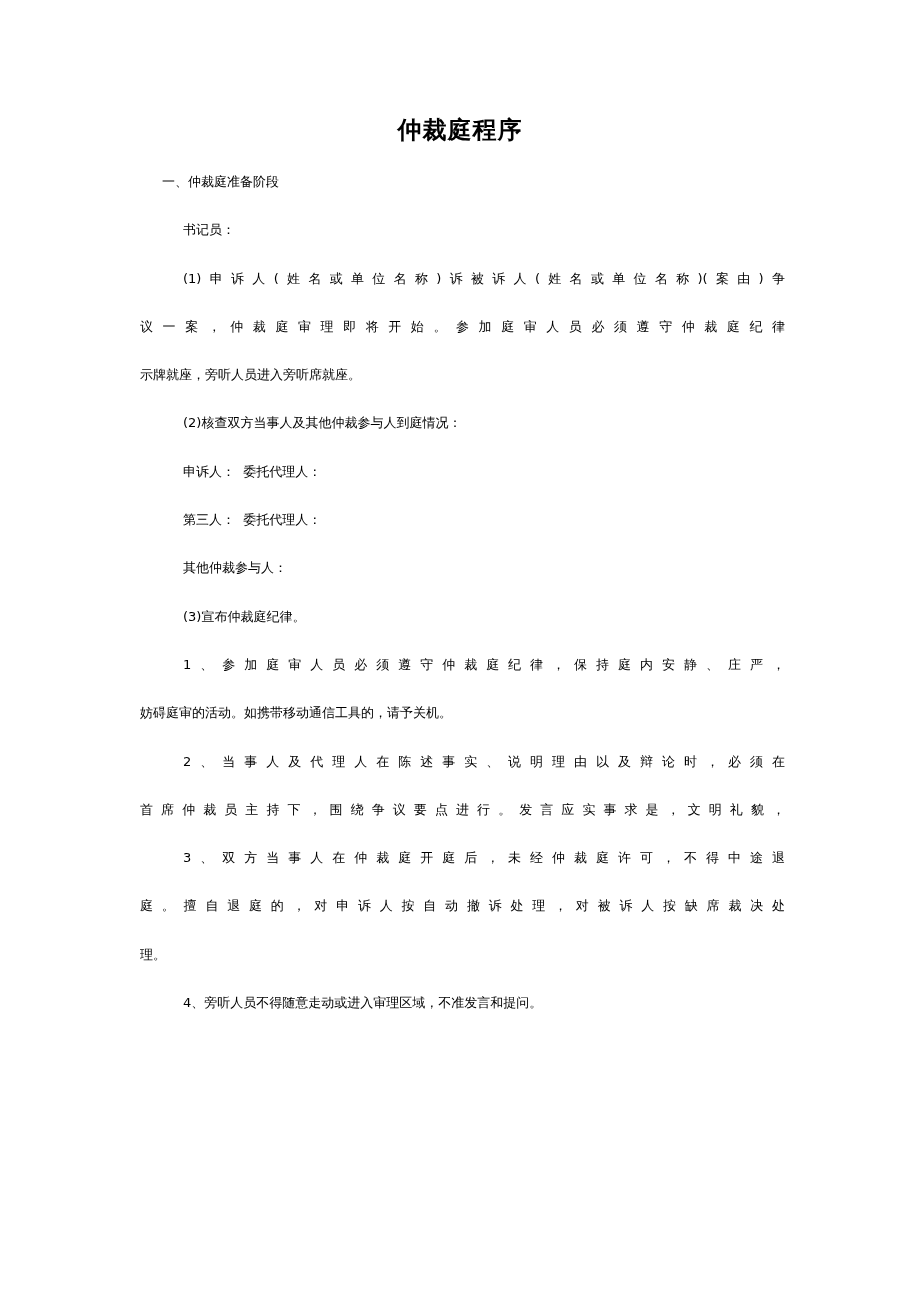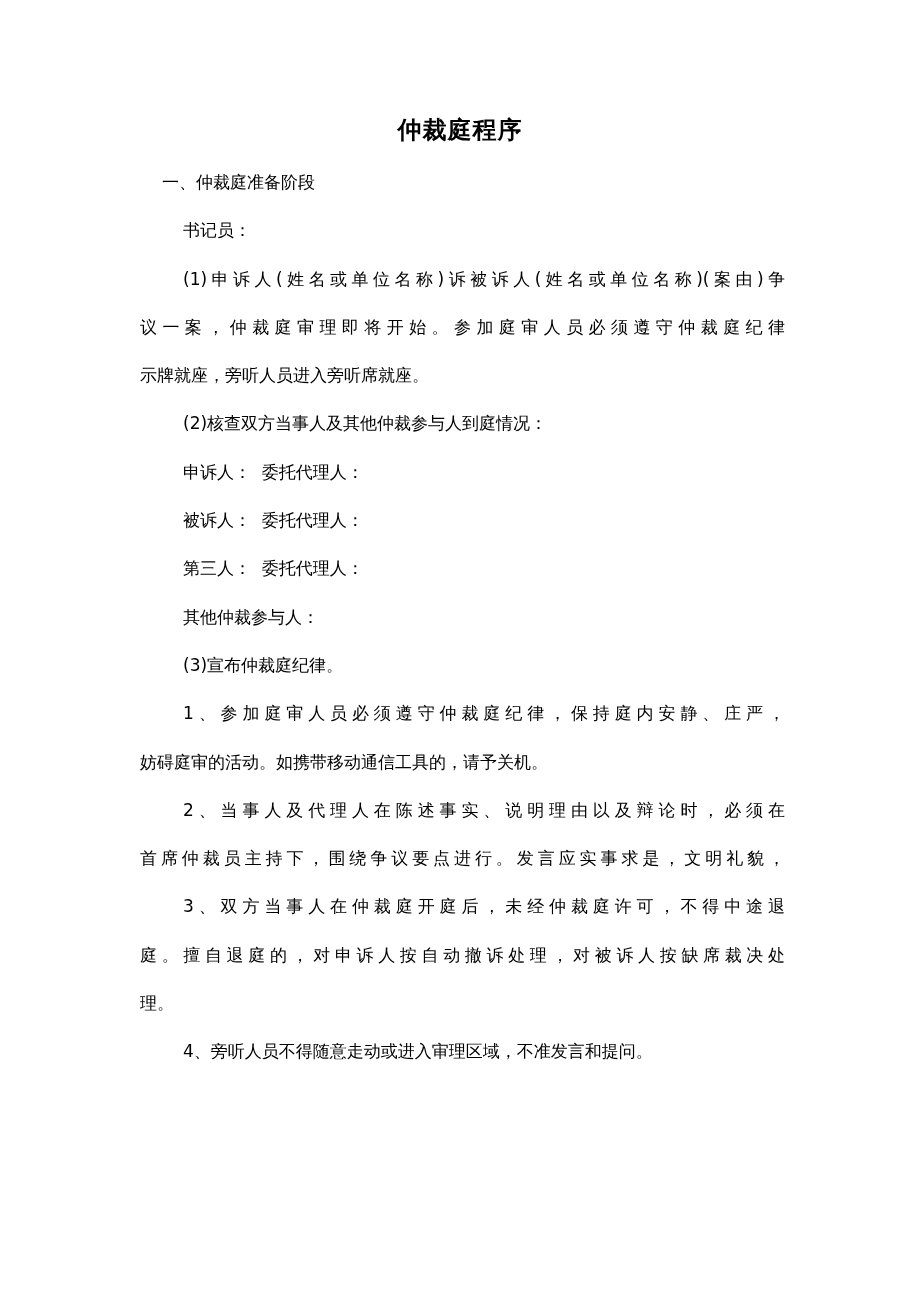--- a/index.html
+++ b/index.html
@@ -31,21 +31,21 @@
       font-size: 24px;
       font-weight: bold;
       line-height: 48px;
       letter-spacing: 1px;
     }
     .body-text {
       position: absolute;
       left: 140px;
       top: 158px;
       width: 645px;
-      font-size: 17px;
+      font-size: 13px;
       line-height: 48.3px;
     }
     .line {
       white-space: nowrap;
       height: 48.3px;
     }
     .h1 { padding-left: 22px; }
     .ind { padding-left: 43px; }
     .noind { padding-left: 0; }
     .justify {
@@ -66,21 +66,20 @@
 
     <div class="line ind">书记员：</div>
 
     <div class="line ind justify">(1)申诉人(姓名或单位名称)诉被诉人(姓名或单位名称)(案由)争</div>
     <div class="line noind justify">议一案，仲裁庭审理即将开始。参加庭审人员必须遵守仲裁庭纪律</div>
     <div class="line noind">示牌就座，旁听人员进入旁听席就座。</div>
 
     <div class="line ind">(2)核查双方当事人及其他仲裁参与人到庭情况：</div>
 
     <div class="line ind" style="white-space: pre;">申诉人：  委托代理人：</div>
-    <div class="line ind" style="white-space: pre;">被诉人：  委托代理人：</div>
     <div class="line ind" style="white-space: pre;">第三人：  委托代理人：</div>
     <div class="line ind">其他仲裁参与人：</div>
 
     <div class="line ind">(3)宣布仲裁庭纪律。</div>
 
     <div class="line ind justify">1、参加庭审人员必须遵守仲裁庭纪律，保持庭内安静、庄严，</div>
     <div class="line noind">妨碍庭审的活动。如携带移动通信工具的，请予关机。</div>
 
     <div class="line ind justify">2、当事人及代理人在陈述事实、说明理由以及辩论时，必须在</div>
     <div class="line noind justify">首席仲裁员主持下，围绕争议要点进行。发言应实事求是，文明礼貌，</div>

